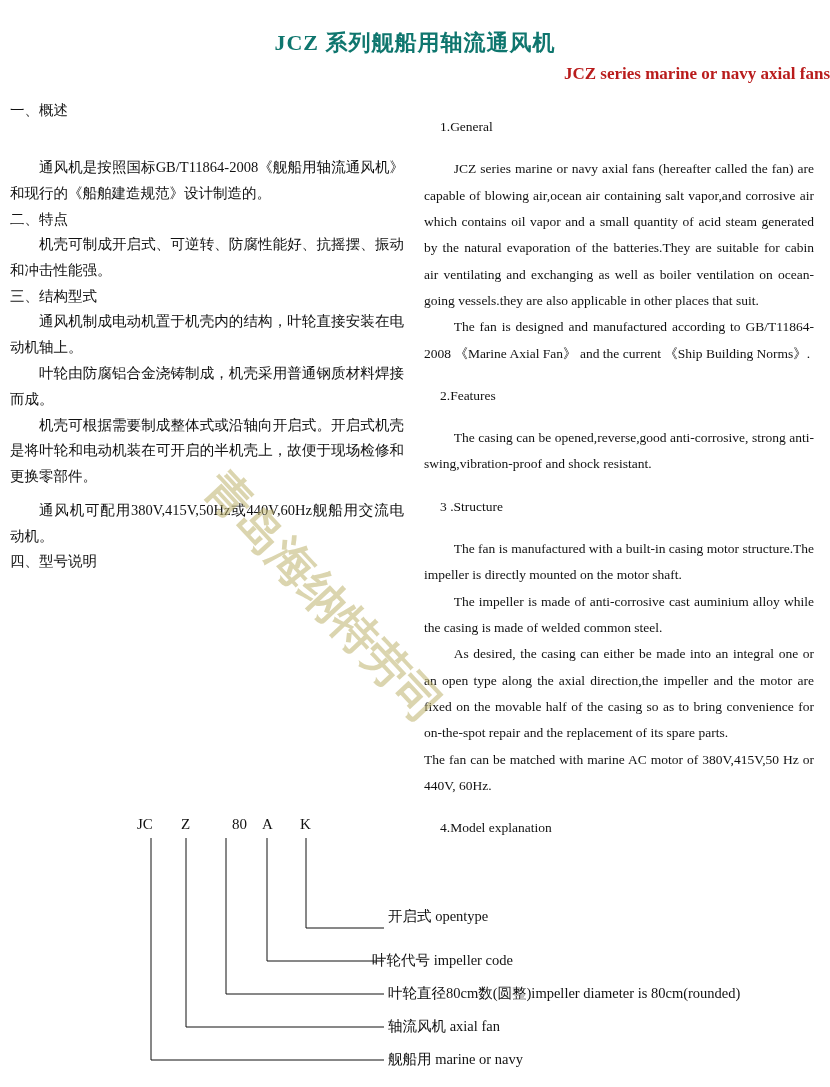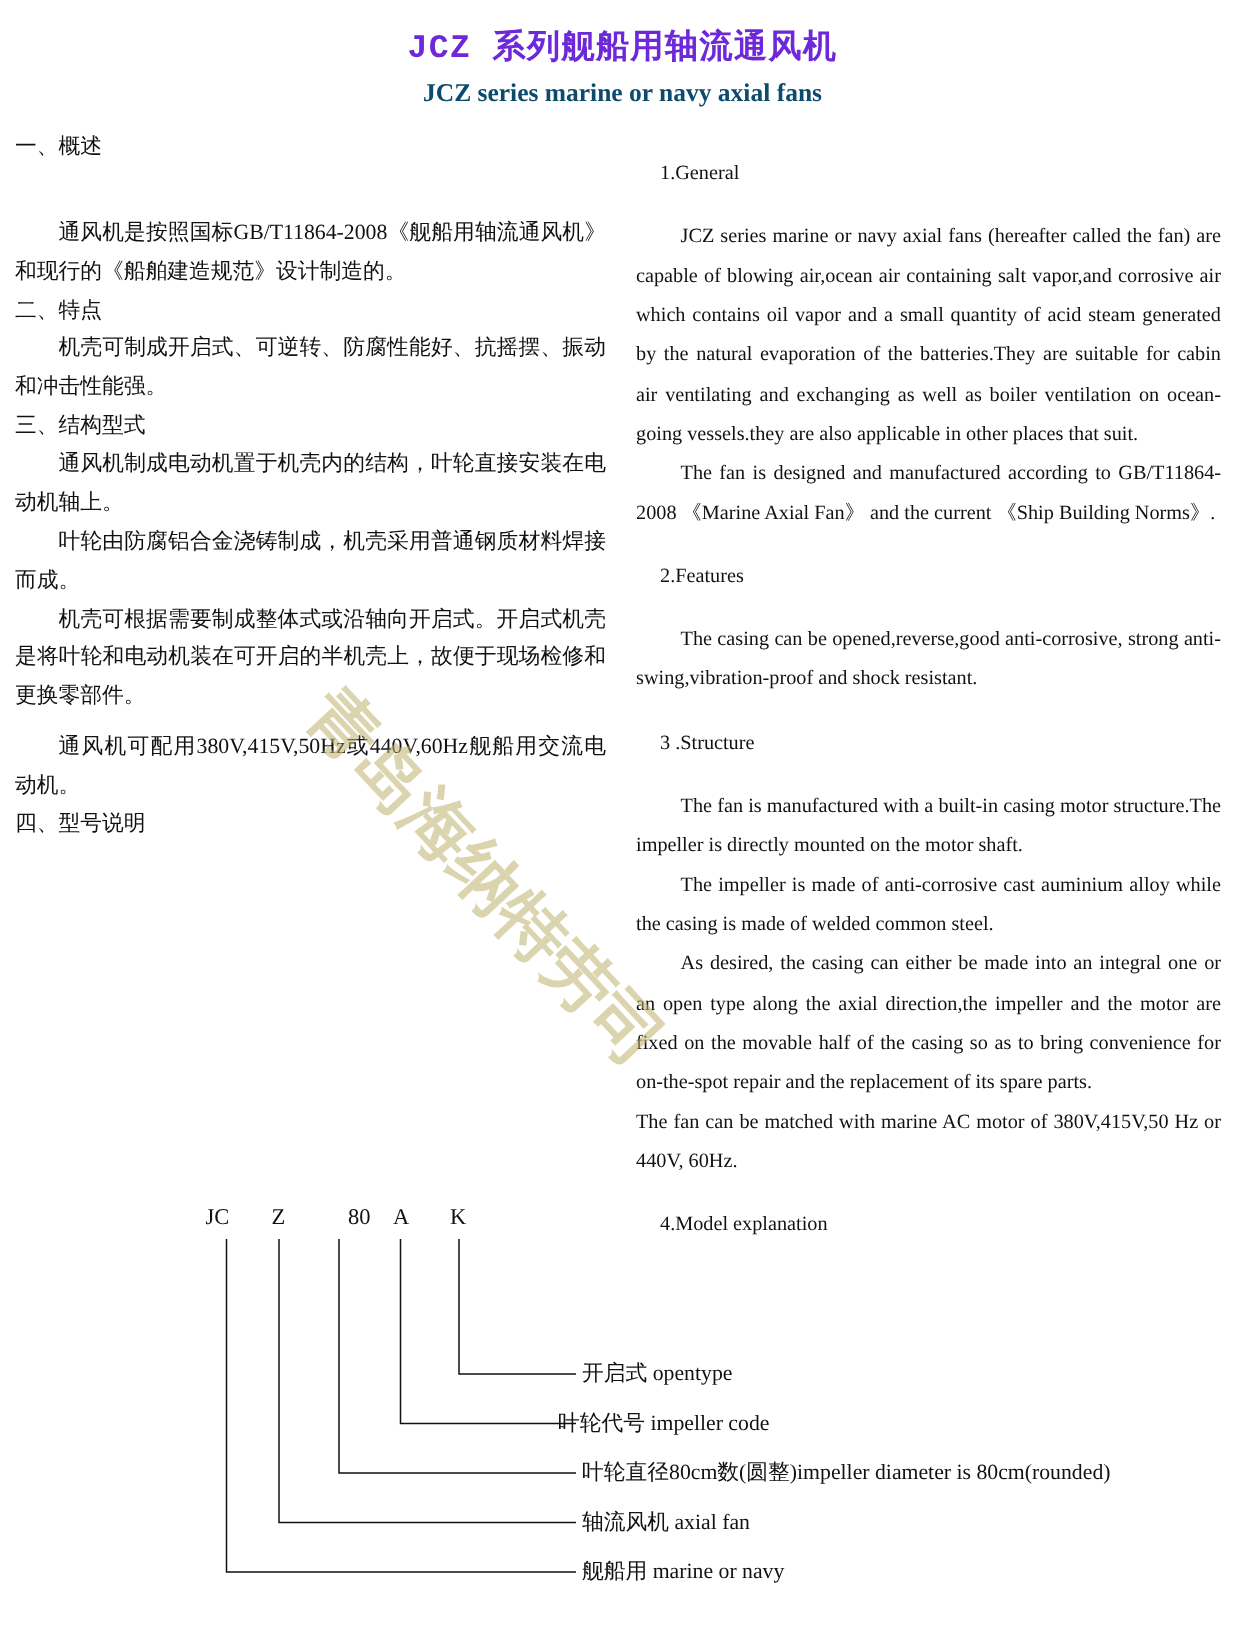--- a/index.html
+++ b/index.html
@@ -16,30 +16,30 @@
     overflow: hidden;
   }
   .page {
     position: relative;
     width: 830px;
     height: 1087px;
   }
   
   .title-zh {
     text-align: center;
-    color: #6d28d9;
-    font-family: Liberation Mono, monospace;
+    color: #0f766e;
+    font-family: Liberation Serif, serif;
     font-size: 22px;
     font-weight: bold;
     letter-spacing: 1px;
-    margin: 16px 0 0 0;
+    margin: 28px 0 0 0;
   }
   .title-en {
-    text-align: center;
-    color: #0c4a6e;
+    text-align: right;
+    color: #b91c1c;
     font-family: "Liberation Serif", serif;
     font-size: 17px;
     font-weight: bold;
     margin: 6px 0 0 0;
   }
   
   .columns {
     position: relative;
     margin-top: 14px;
     padding: 0 12px 0 10px;
@@ -213,21 +213,21 @@
     </svg>
 
     <div class="code-row">
       <span class="code" style="left:137px">JC</span>
       <span class="code" style="left:181px">Z</span>
       <span class="code" style="left:232px">80</span>
       <span class="code" style="left:262px">A</span>
       <span class="code" style="left:300px">K</span>
     </div>
 
-    <span class="legend" style="left:388px; top:102px">开启式 opentype</span>
+    <span class="legend" style="left:388px; top:91px">开启式 opentype</span>
     <span class="legend" style="left:372px; top:135px">叶轮代号 impeller code</span>
     <span class="legend" style="left:388px; top:168px">叶轮直径80cm数(圆整)impeller diameter is 80cm(rounded)</span>
     <span class="legend" style="left:388px; top:201px">轴流风机 axial fan</span>
     <span class="legend" style="left:388px; top:234px">舰船用 marine or navy</span>
 
   </div>
 
 </div>
 
 </body></html>

